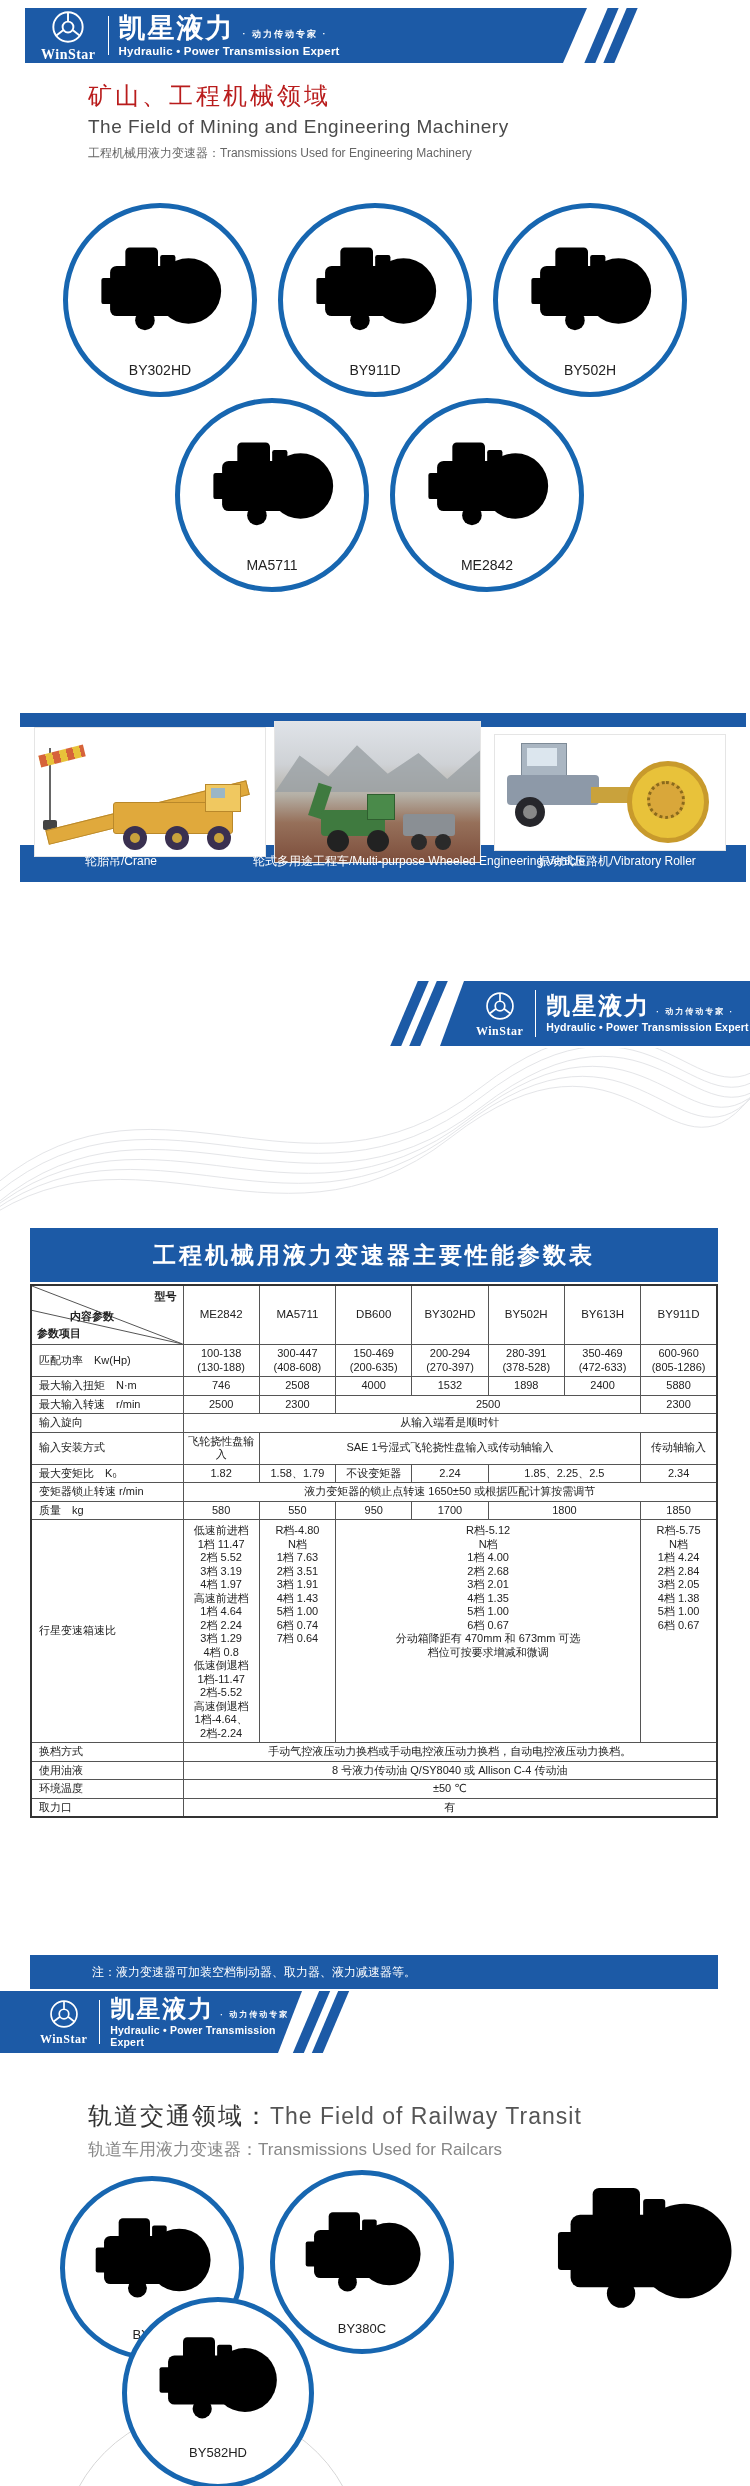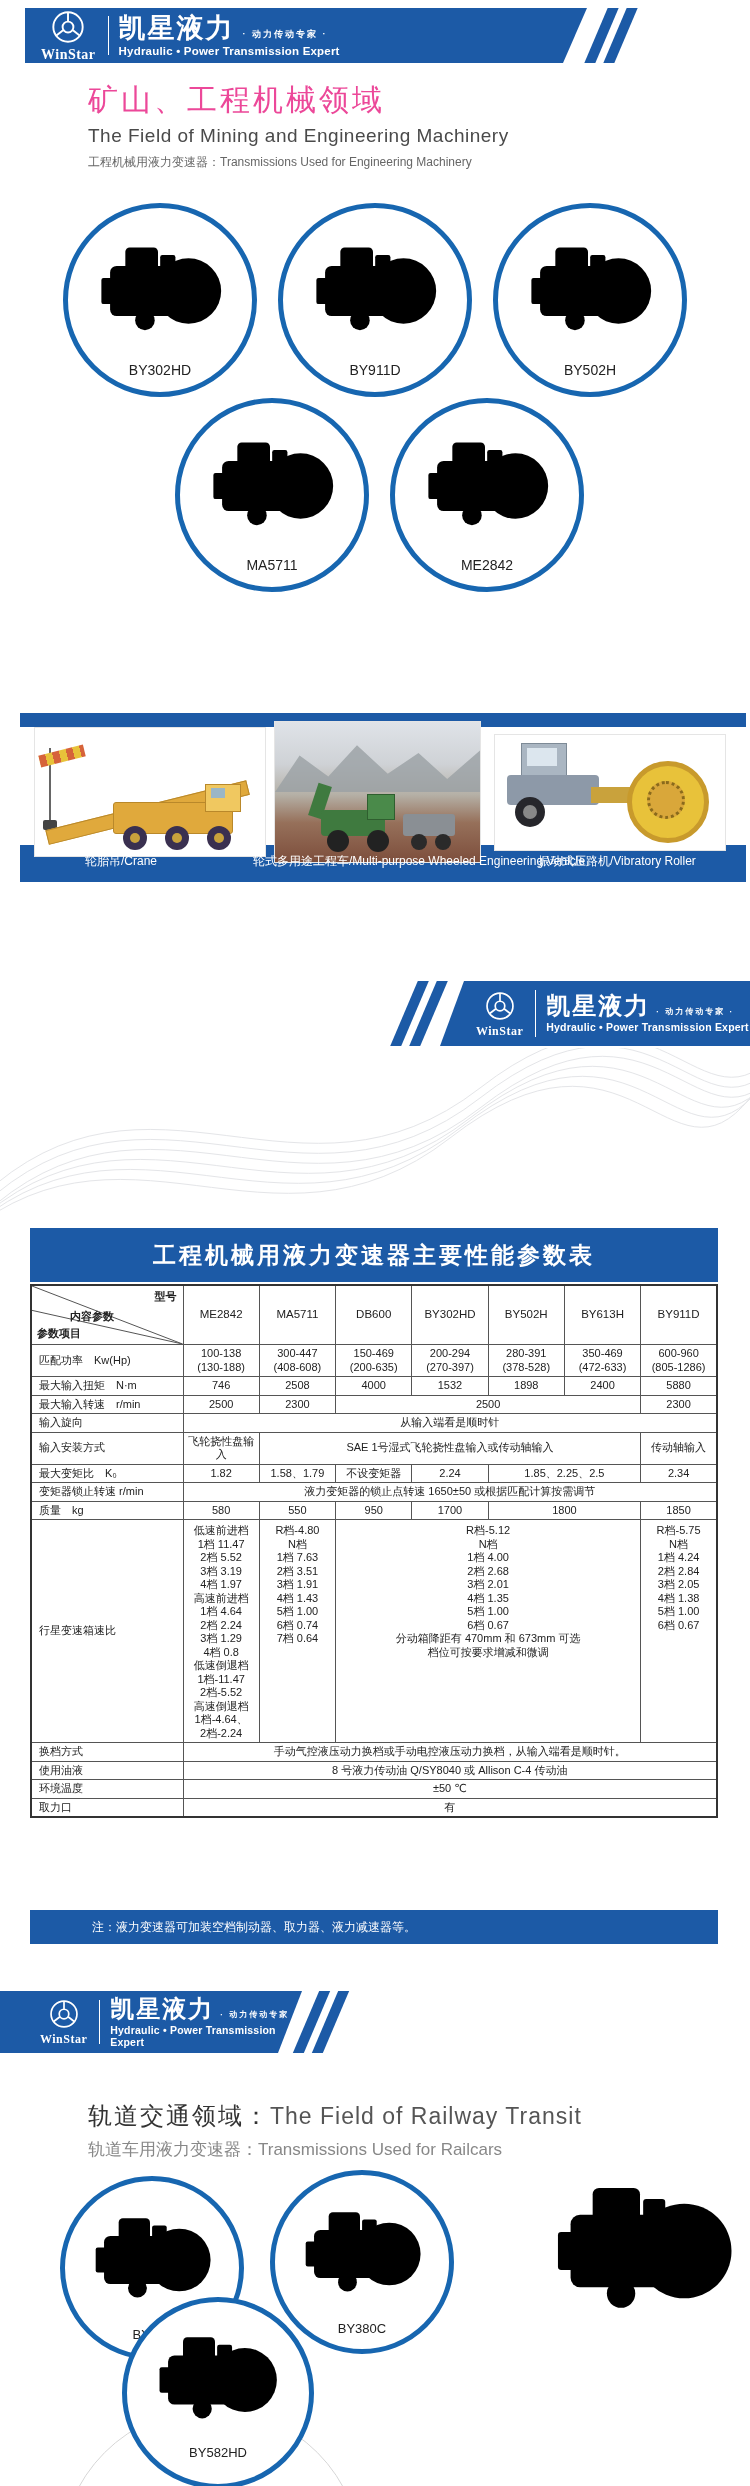--- a/index.html
+++ b/index.html
@@ -14,21 +14,21 @@
   .logo-row{display:flex;align-items:center;height:100%;padding-left:16px;box-sizing:border-box;}
   .logo-badge{text-align:center;line-height:1;margin-right:10px;}
   .winstar{font-family:"Liberation Serif","DejaVu Serif",serif;font-weight:bold;font-size:14px;letter-spacing:.5px;margin-top:1px;}
   .logo-div{width:1px;background:#fff;height:72%;margin:0 10px 0 2px;}
   .brand-cn{font-size:27px;font-weight:bold;letter-spacing:2px;line-height:1;}
   .brand-tag{font-size:9px;letter-spacing:2px;font-weight:bold;}
   .brand-en{font-size:11.5px;font-weight:bold;margin-top:3px;letter-spacing:.2px;}
   .band-sm .brand-cn{font-size:24px;}
   .band-sm .brand-en{font-size:10.5px;}
   
-  .sec-title-cn{font-size:30px;letter-spacing:3px;color:#ec4899;}
+  .sec-title-cn{font-size:24px;letter-spacing:3px;color:#b91c1c;}
   .sec-title-en{font-size:19px;color:#4a4a4a;letter-spacing:.5px;margin-top:4px;}
   .sec-sub{font-size:12px;color:#666;margin-top:7px;}
   
   .pcircle{position:absolute;border:5px solid #1766b0;border-radius:50%;background:#fff;box-sizing:border-box;}
   .plabel{position:absolute;left:0;right:0;text-align:center;font-size:14px;color:#222;}
   .eng{position:absolute;}
   
   .photo{position:absolute;z-index:2;box-shadow:0 0 0 1px #e5e5e5;overflow:hidden;background:#fff;}
   .caption{position:absolute;z-index:3;color:#fff;font-size:12px;}
   
@@ -42,21 +42,21 @@
   #param-table{border:2px solid #333;}
   #param-table th{height:54px;font-size:11.5px;}
   #param-table td.lbl{text-align:left;padding-left:7px;}
   #param-table td.top{vertical-align:top;padding-top:4px;}
   #param-table .corner{position:relative;padding:0;font-weight:bold;}
   .corner svg{position:absolute;left:0;top:0;width:100%;height:100%;}
   .corner .ct{position:absolute;font-size:11px;}
   .corner .c-top{right:6px;top:4px;}
   .corner .c-mid{left:38px;top:24px;}
   .corner .c-bot{left:5px;bottom:4px;}
-  .note-bar{position:absolute;left:30px;top:1910px;width:688px;height:34px;background:#1c5aa6;
+  .note-bar{position:absolute;left:30px;top:1955px;width:688px;height:34px;background:#1c5aa6;
       display:flex;align-items:center;}
   .note-bar span{color:#fff;font-size:12px;padding-left:62px;}
   
   .guilloche path{stroke:#e4e5e8;fill:none;stroke-width:1;}
   .decor-circle{position:absolute;border:1px solid #d7d7d7;border-radius:50%;}
   .divider-bar{position:absolute;background:#1c5aa6;}
 </style>
 </head>
 <body>
 
@@ -317,21 +317,21 @@
       </tr>
       <tr>
         <td class="lbl">行星变速箱速比</td>
         <td colspan="1" class="top"><span>低速前进档</span><br><span>1档 11.47</span><br><span>2档 5.52</span><br><span>3档 3.19</span><br><span>4档 1.97</span><br><span>高速前进档</span><br><span>1档 4.64</span><br><span>2档 2.24</span><br><span>3档 1.29</span><br><span>4档 0.8</span><br><span>低速倒退档</span><br><span>1档-11.47</span><br><span>2档-5.52</span><br><span>高速倒退档</span><br><span>1档-4.64、</span><br><span>2档-2.24</span></td>
         <td colspan="1" class="top"><span>R档-4.80</span><br><span>N档</span><br><span>1档 7.63</span><br><span>2档 3.51</span><br><span>3档 1.91</span><br><span>4档 1.43</span><br><span>5档 1.00</span><br><span>6档 0.74</span><br><span>7档 0.64</span></td>
         <td colspan="4" class="top"><span>R档-5.12</span><br><span>N档</span><br><span>1档 4.00</span><br><span>2档 2.68</span><br><span>3档 2.01</span><br><span>4档 1.35</span><br><span>5档 1.00</span><br><span>6档 0.67</span><br><span>分动箱降距有 470mm 和 673mm 可选</span><br><span>档位可按要求增减和微调</span></td>
         <td colspan="1" class="top"><span>R档-5.75</span><br><span>N档</span><br><span>1档 4.24</span><br><span>2档 2.84</span><br><span>3档 2.05</span><br><span>4档 1.38</span><br><span>5档 1.00</span><br><span>6档 0.67</span></td>
       </tr>
       <tr>
         <td class="lbl">换档方式</td>
-        <td colspan="7"><span>手动气控液压动力换档或手动电控液压动力换档，从输入端看是顺时针。</span></td>
+        <td colspan="7"><span>手动气控液压动力换档或手动电控液压动力换档，自动电控液压动力换档。</span></td>
       </tr>
       <tr>
         <td class="lbl">使用油液</td>
         <td colspan="7"><span>8 号液力传动油 Q/SY8040 或 Allison C-4 传动油</span></td>
       </tr>
       <tr>
         <td class="lbl">环境温度</td>
         <td colspan="7"><span>±50 ℃</span></td>
       </tr>
       <tr>

